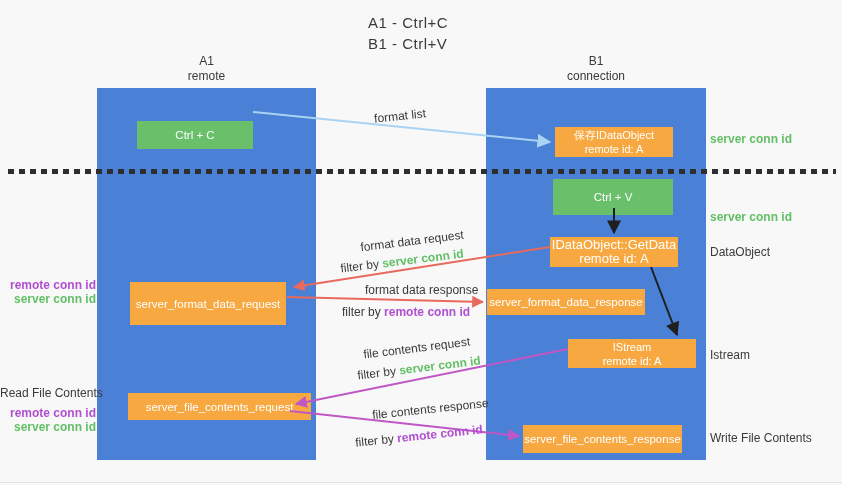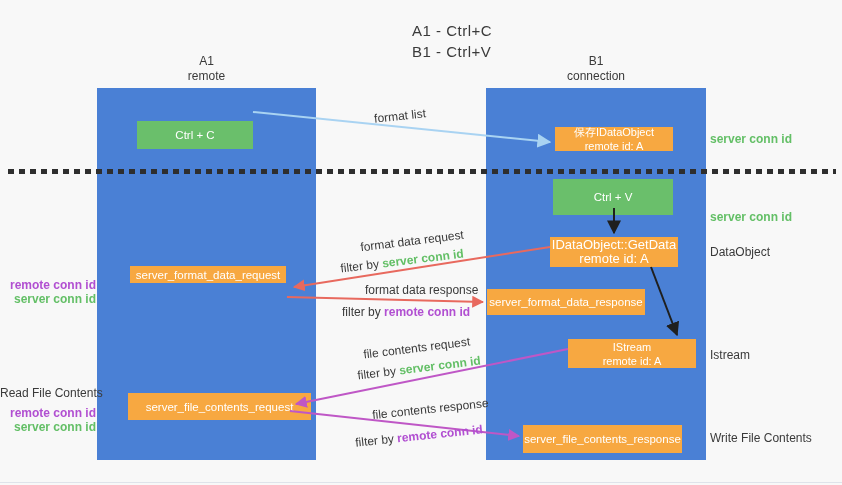--- a/index.html
+++ b/index.html
@@ -4,21 +4,21 @@
 <style>
   :root{
     --bg:#f8f8f8; --blue:#4a80d5; --green:#6abf6b; --orange:#f7a841;
     --greentext:#63bf66; --purpletext:#b14fd1; --red:#e8695e; --magenta:#bf57c6;
     --lightblue:#a9d3f2; --ink:#3a3a3a; --arrowblack:#1f1f1f; --bottomline:#dfe3ea;
   }
   *{margin:0;padding:0;box-sizing:border-box}
   body{background:#fff;font-family:"Liberation Sans",sans-serif;}
   .stage{position:relative;width:842px;height:485px;background:var(--bg);overflow:hidden;}
 
-  .title{position:absolute;left:368px;top:20px;font-size:15px;line-height:21px;color:var(--ink);letter-spacing:.5px;margin-left:44px;}
+  .title{position:absolute;left:368px;top:12px;font-size:15px;line-height:21px;color:var(--ink);letter-spacing:.5px;}
 
   .col-header{position:absolute;top:54px;text-align:center;font-size:12px;line-height:15px;color:var(--ink);}
   .col{position:absolute;top:88px;height:372px;background:var(--blue);z-index:1;}
 
   .dashline{position:absolute;left:8px;top:169px;width:828px;height:5px;z-index:4;
     background:repeating-linear-gradient(to right,#2e2e2e 0 6px,transparent 6px 11px);}
 
   .box{position:absolute;z-index:2;color:#fff;text-align:center;font-size:11.5px;
     display:flex;flex-direction:column;justify-content:center;line-height:14px;}
   .box.green{background:var(--green);}
@@ -63,33 +63,33 @@
     <div>connection</div>
   </div>
 
   <div class="col" style="left:97px;width:219px;"></div>
   <div class="col" style="left:486px;width:220px;"></div>
 
   <div class="dashline"></div>
 
   <div class="box green" style="left:137px;top:121px;width:116px;height:28px;">Ctrl + C</div>
 
-  <div class="box orange" style="left:555px;top:127px;width:118px;height:24px;font-size:11px;">
+  <div class="box orange" style="left:555px;top:127px;width:118px;height:30px;font-size:11px;">
     <div>保存IDataObject</div>
     <div>remote id: A</div>
   </div>
 
   <div class="box green" style="left:553px;top:179px;width:120px;height:36px;">Ctrl + V</div>
 
   <div class="box orange" style="left:550px;top:237px;width:128px;height:30px;font-size:13px;">
     <div>IDataObject::GetData</div>
     <div>remote id: A</div>
   </div>
 
-  <div class="box orange" style="left:130px;top:266px;width:156px;height:17px;">server_format_data_request</div>
+  <div class="box orange" style="left:130px;top:282px;width:156px;height:43px;">server_format_data_request</div>
 
   <div class="box orange" style="left:487px;top:289px;width:158px;height:26px;">server_format_data_response</div>
 
   <div class="box orange" style="left:568px;top:339px;width:128px;height:29px;font-size:11px;">
     <div>IStream</div>
     <div>remote id: A</div>
   </div>
 
   <div class="box orange" style="left:128px;top:393px;width:183px;height:27px;">server_file_contents_request</div>
 

